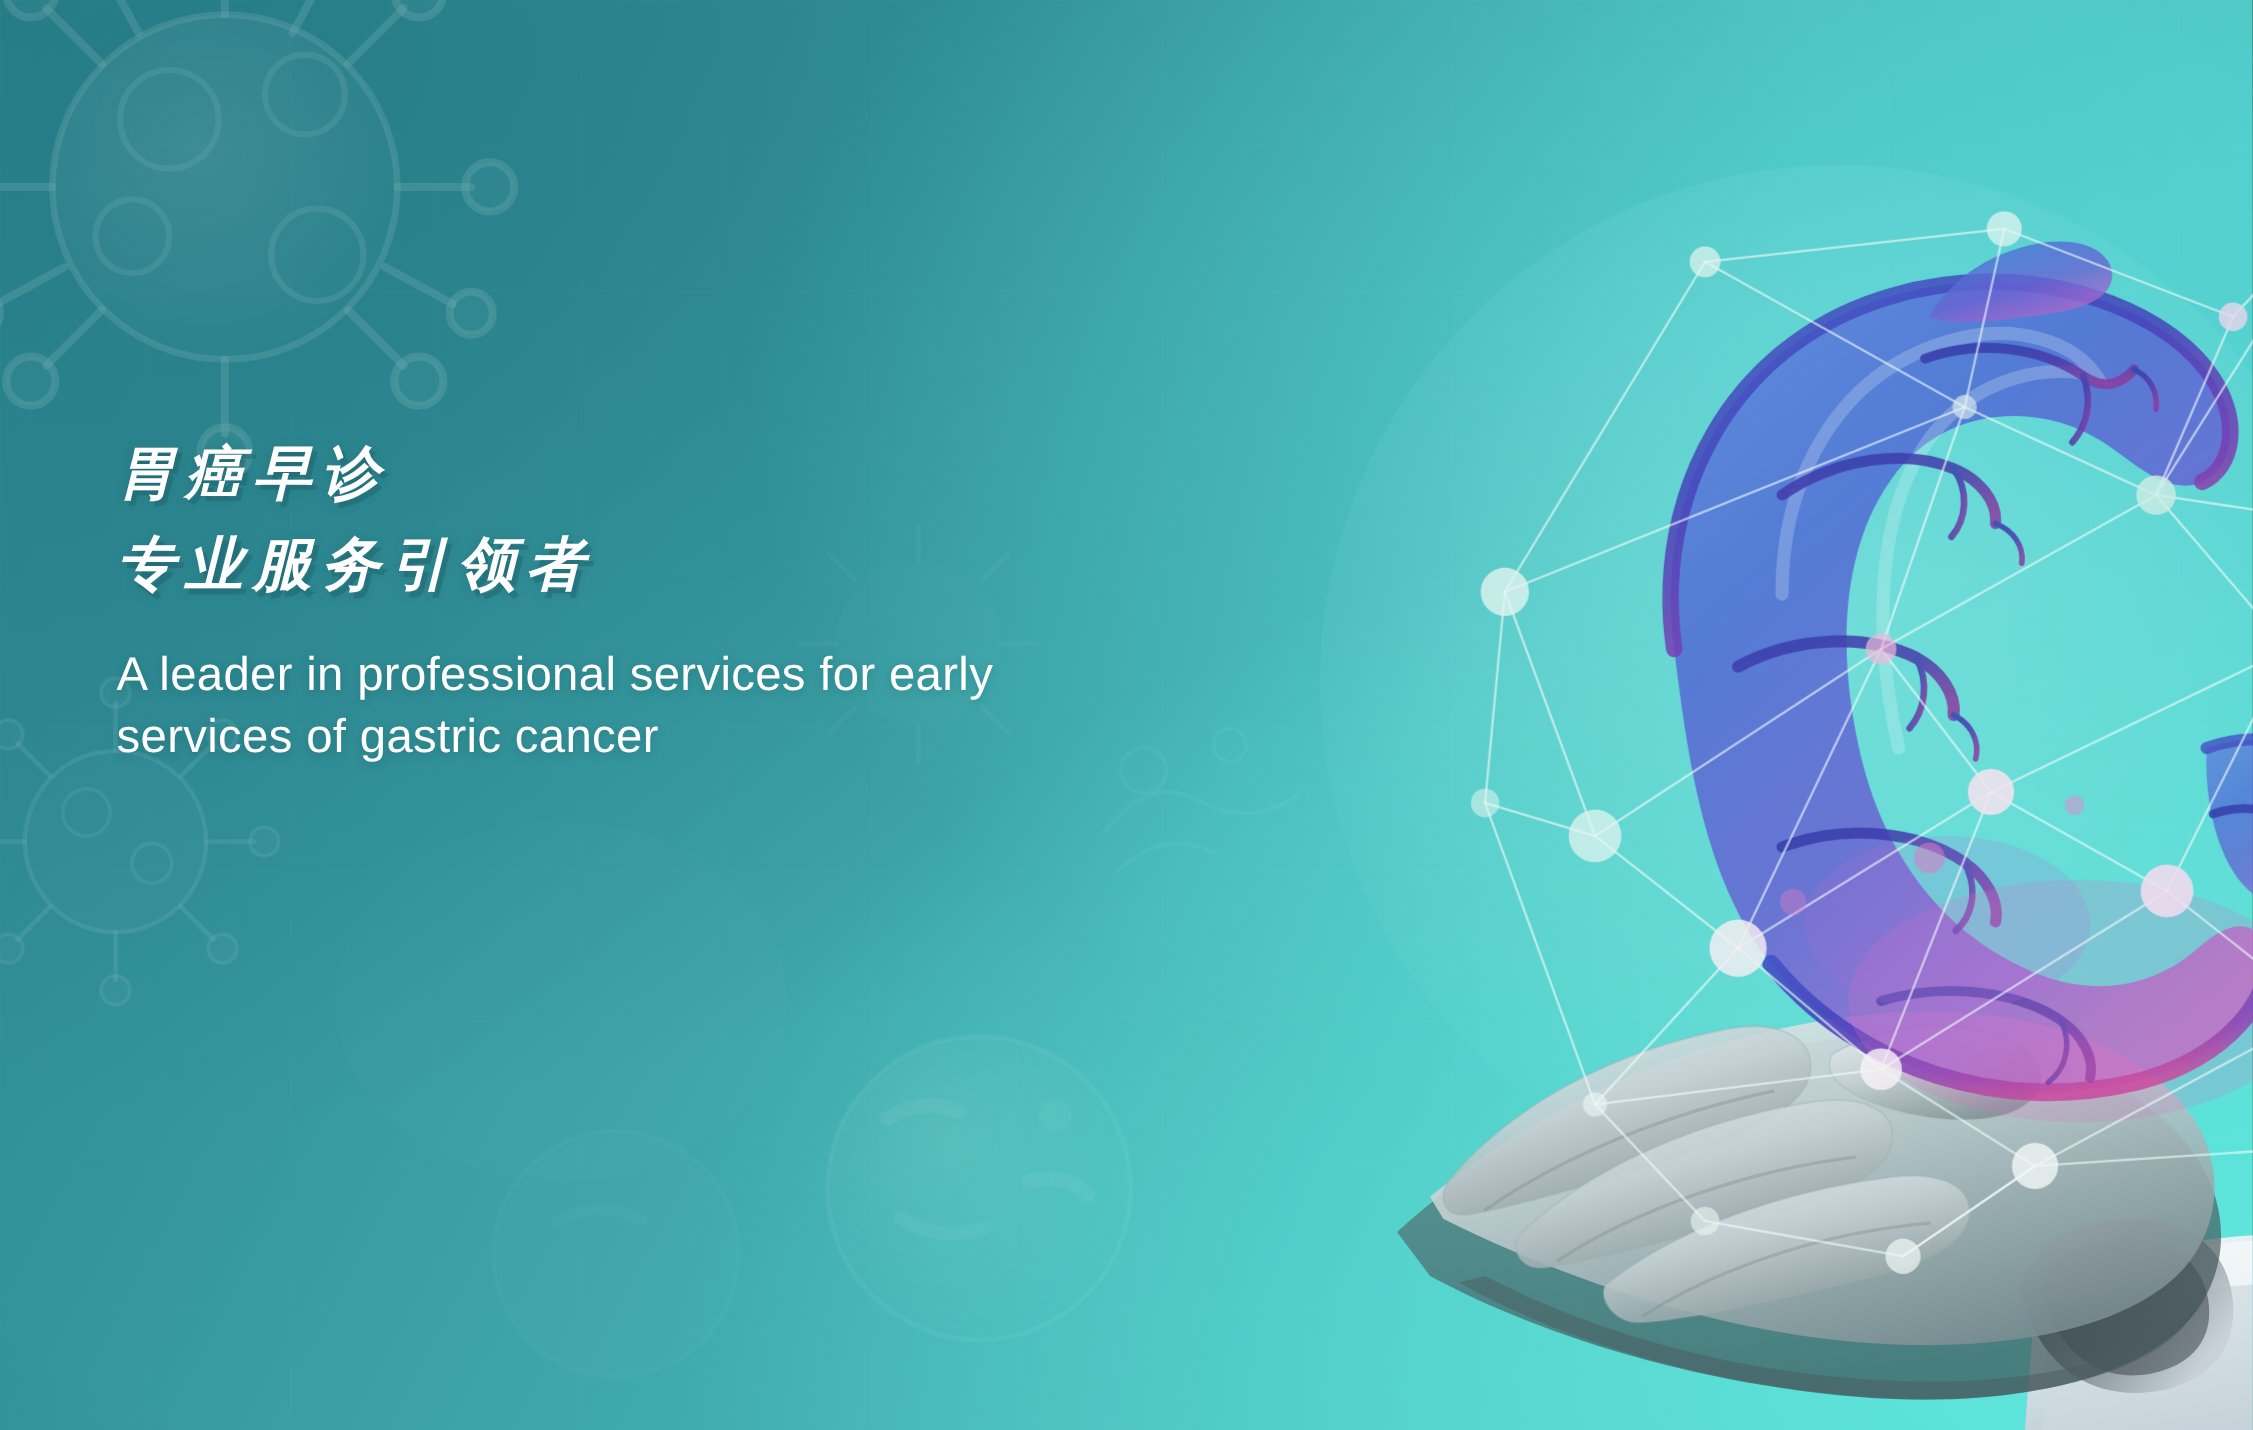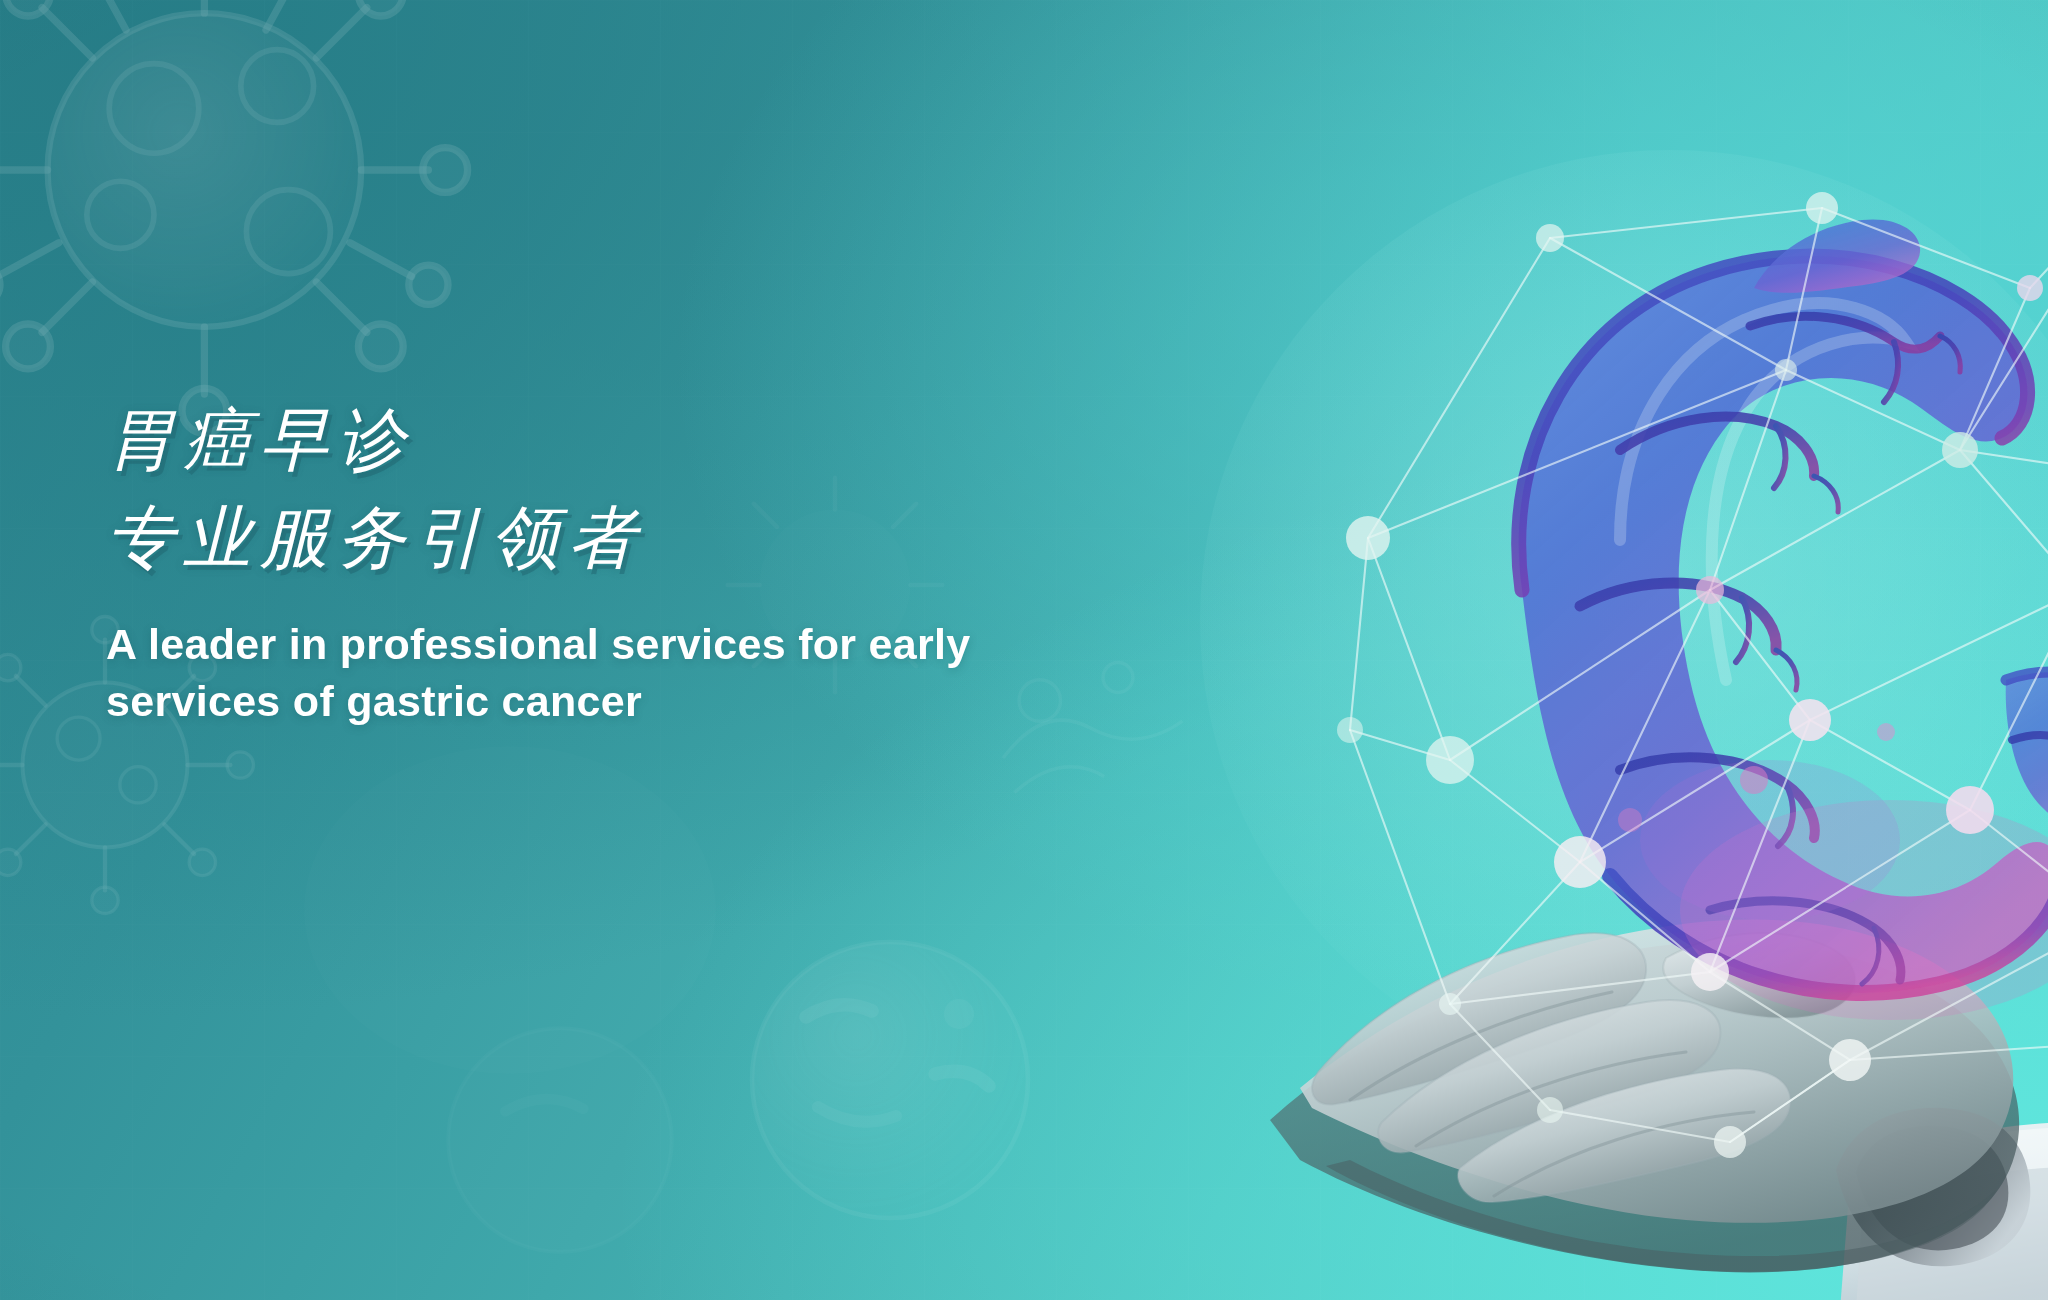--- a/index.html
+++ b/index.html
@@ -40,36 +40,36 @@
   .blob-b{left:430px;top:1010px;width:260px;height:250px;opacity:.14;}
   .blob-c{left:300px;top:700px;width:420px;height:340px;opacity:.10;}
   .cell-d{left:980px;top:620px;width:230px;height:200px;opacity:.20;}
 
   
   .copy{
     position:absolute;left:106px;top:404px;width:980px;
     z-index:8;
   }
   .cn-line{
-    font-size:68px;
+    font-size:53px;
     line-height:1.03;
-    font-weight:normal;
+    font-weight:bold;
     font-style:italic;
     color:#ffffff;
     letter-spacing:9px;
     text-shadow:4px 5px 0 rgba(30,97,108,.45), 0 2px 10px rgba(18,78,86,.30);
     white-space:nowrap;
   }
   .cn-line.second{margin-top:28px;}
   .en-block{
     margin-top:44px;
     font-size:43px;
     line-height:1.33;
     color:#ffffff;
-    font-weight:700;
+    font-weight:400;
     letter-spacing:.3px;
     text-shadow:0 2px 8px rgba(16,74,82,.28);
   }
   .en-block div{white-space:nowrap;}
 
   
   .hero{
     position:absolute;
     left:1150px;top:120px;
     width:1030px;height:1190px;

